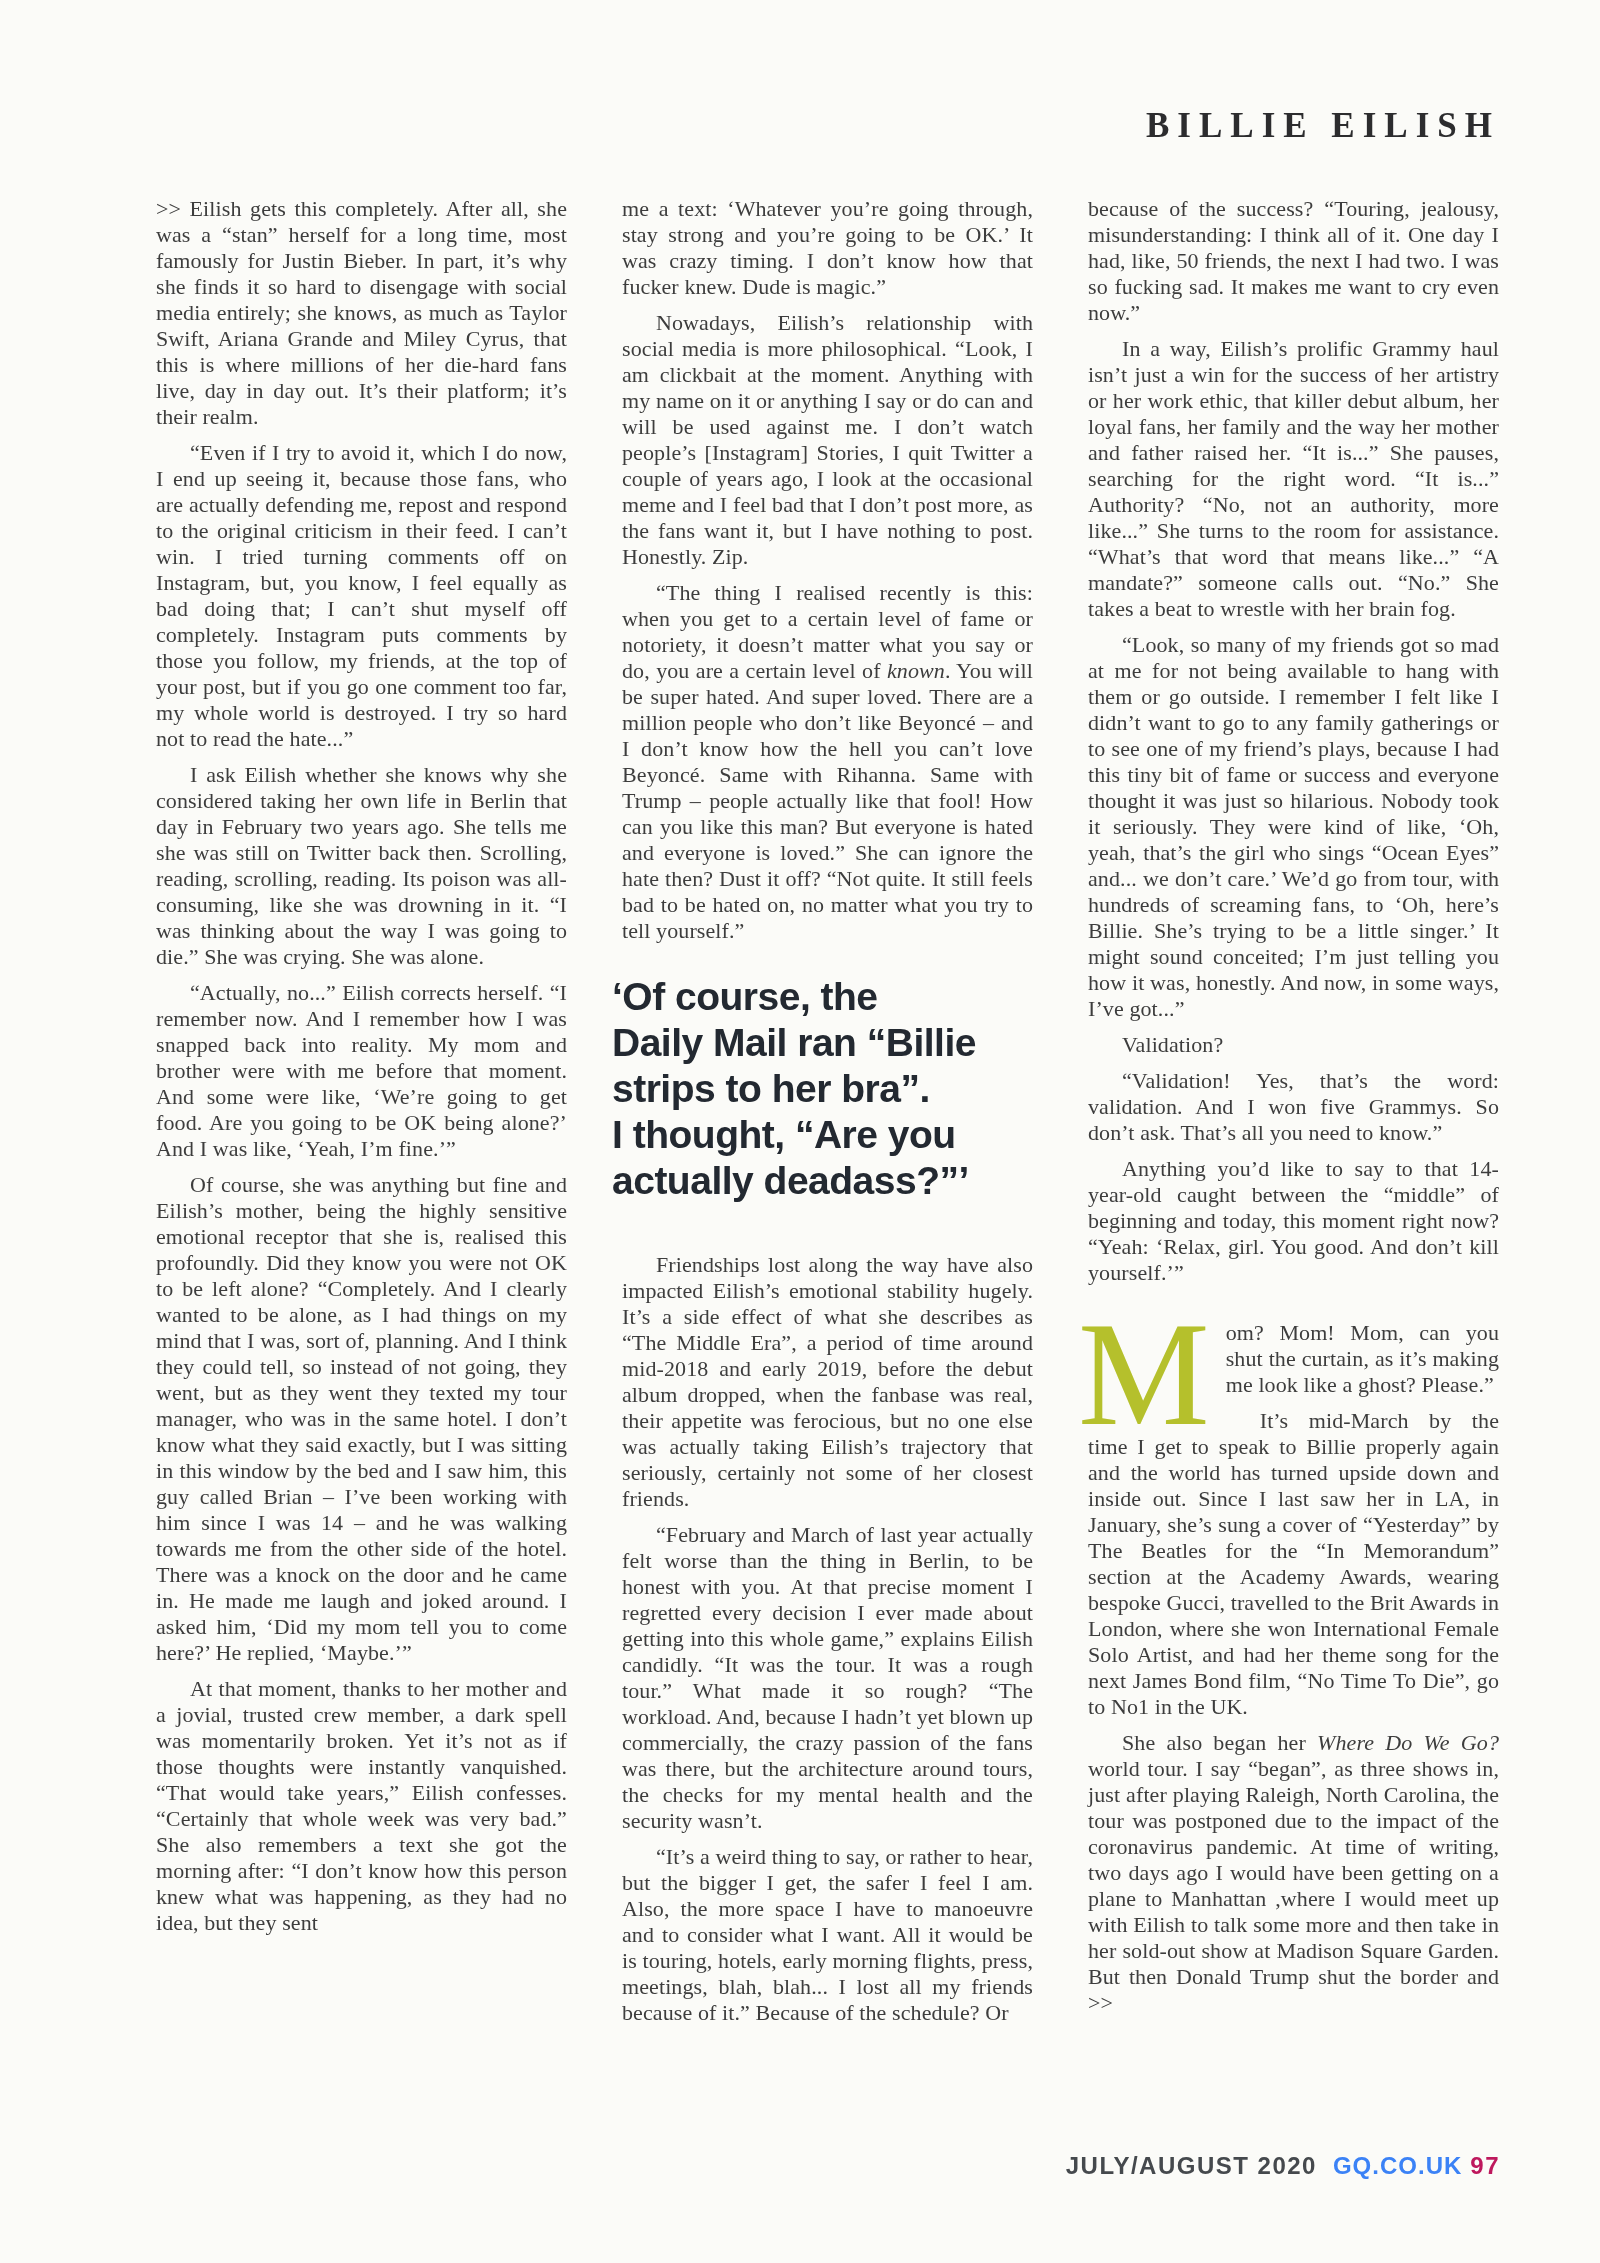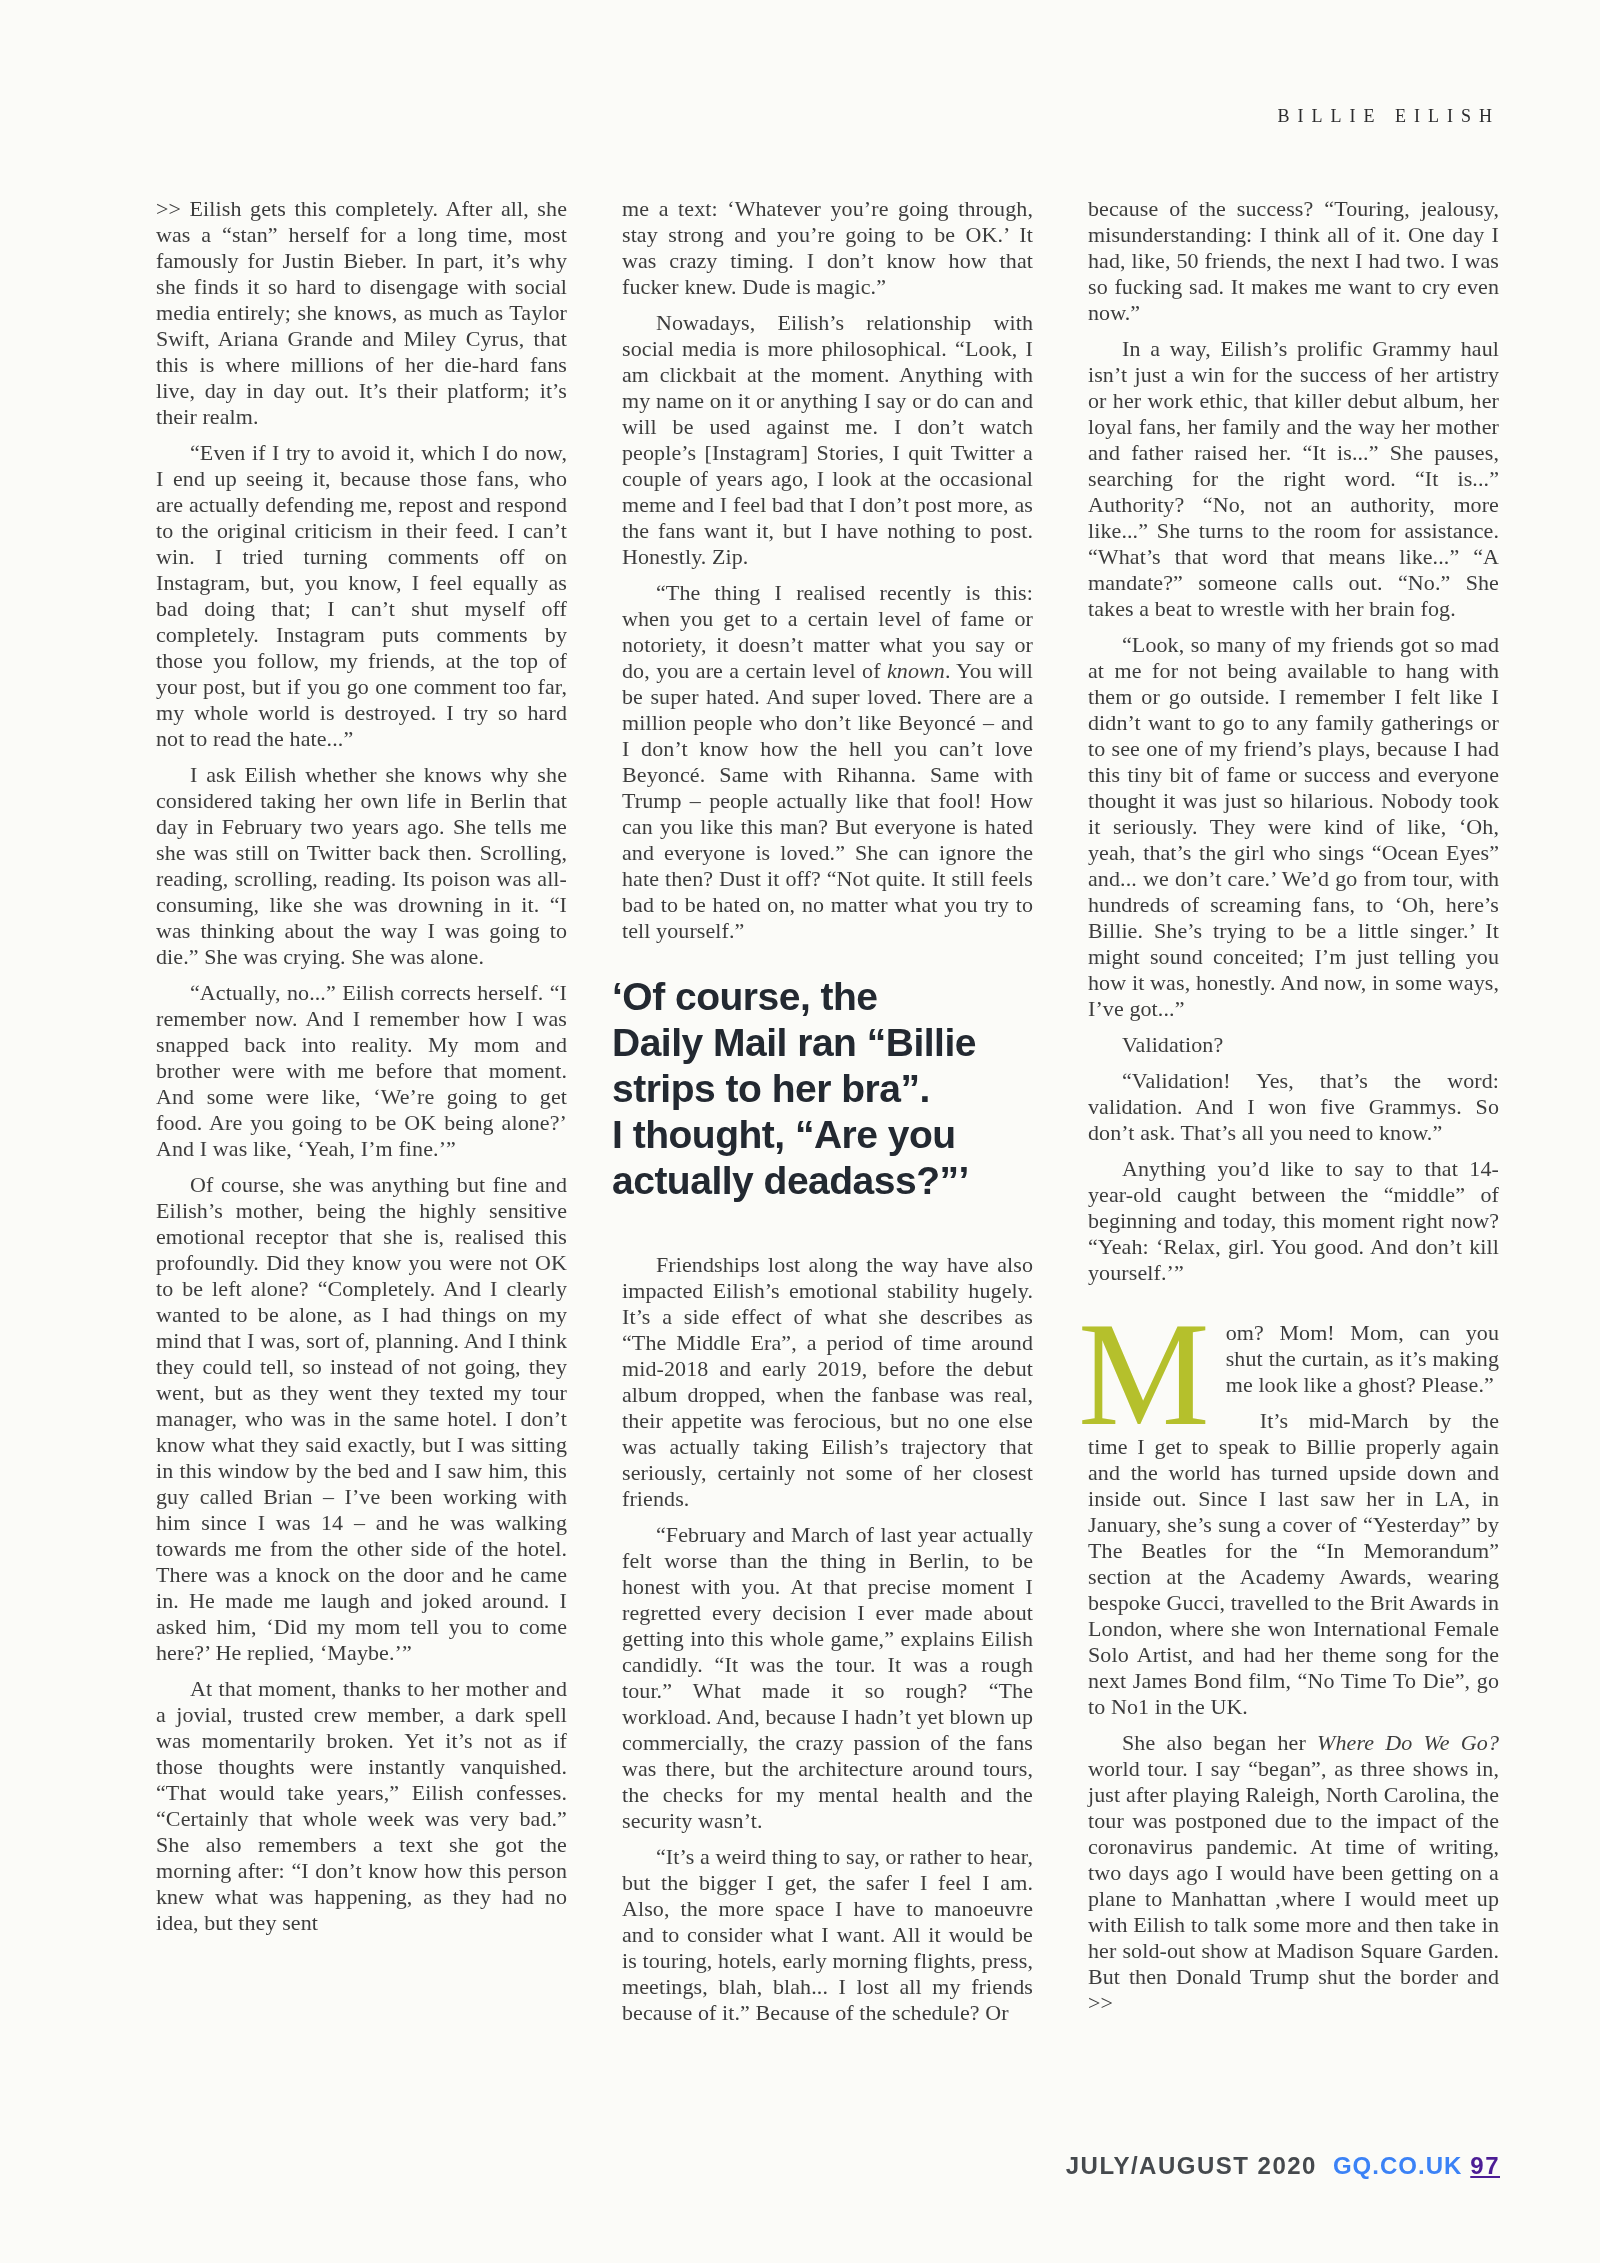--- a/index.html
+++ b/index.html
@@ -13,22 +13,22 @@
     height: 2263px;
     background: #fbfbf8;
     overflow: hidden;
     font-family: "Liberation Serif", serif;
   }
   .header-title {
     position: absolute;
     top: 106px;
     right: 100px;
     font-family: "Liberation Serif", serif;
-    font-size: 18px;
-    font-weight: 400;
+    font-size: 35px;
+    font-weight: 700;
     letter-spacing: 8px;
     color: #2c2c2e;
     white-space: nowrap;
   }
   .col {
     position: absolute;
     top: 186px;
     width: 431px;
     text-align: justify;
     font-size: 22px;
@@ -76,23 +76,22 @@
     color: #45494d;
     white-space: nowrap;
   }
   .footer .site {
     color: #3b82f6;
     margin-left: 16px;
     letter-spacing: 1px;
     font-weight: bold;
   }
   .footer .num {
-    color: #4c1d95;
+    color: #be185d;
     margin-left: 8px;
-    text-decoration: underline;
   }
 </style>
 </head>
 <body>
 
 <div class="page">
 
   <div class="header-title">BILLIE EILISH</div>
 
   <div class="col c1">

